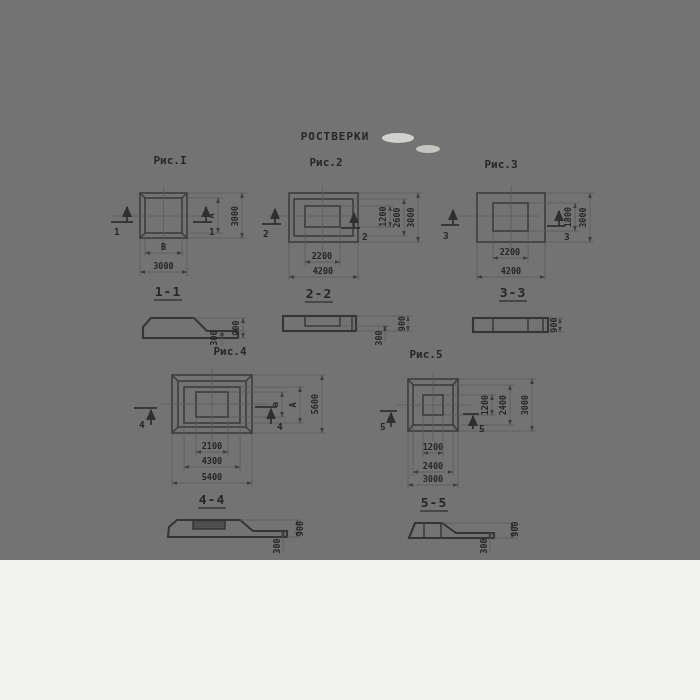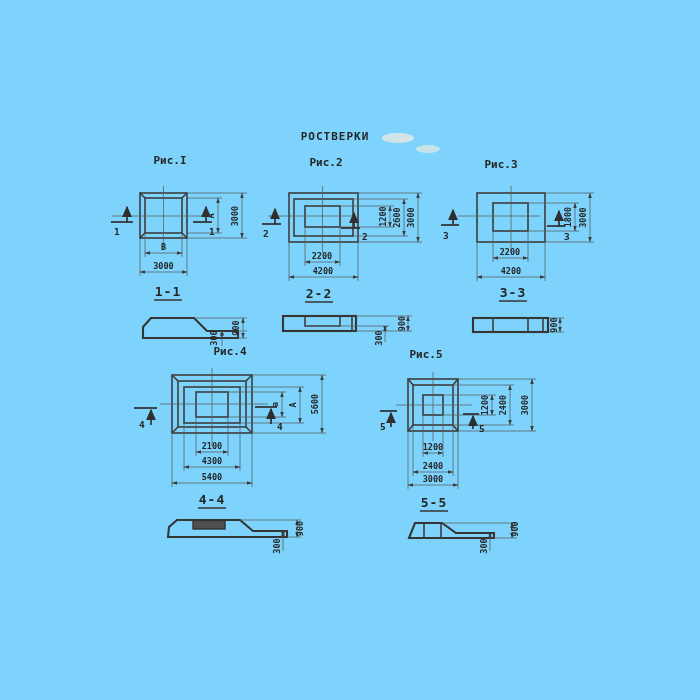--- a/index.html
+++ b/index.html
@@ -2,22 +2,22 @@
 <html><head>
 <meta charset="utf-8">
 <style>
   html,body{margin:0;padding:0;}
   body{
     width:700px;height:700px;
     background:#f2f2ef;
     font-family:"DejaVu Sans Mono","Liberation Mono",monospace;
   }
   .sheet{
-    position:relative;width:700px;height:700px;
-    background:#7dd3fc;
+    position:relative;width:700px;height:560px;
+    background:#737373;
     overflow:hidden;
     text-align:right;
   }
   svg{display:block}
   
   .outline{stroke:#3d3d3d;stroke-width:1.6;fill:none;stroke-linejoin:miter;}
   .outline2{stroke:#353535;stroke-width:2.1;fill:none;stroke-linejoin:miter;}
   .thin{stroke:#5c5c5c;stroke-width:0.75;fill:none;}
   .cut{stroke:#2f2f2f;stroke-width:1.7;fill:none;}
   

